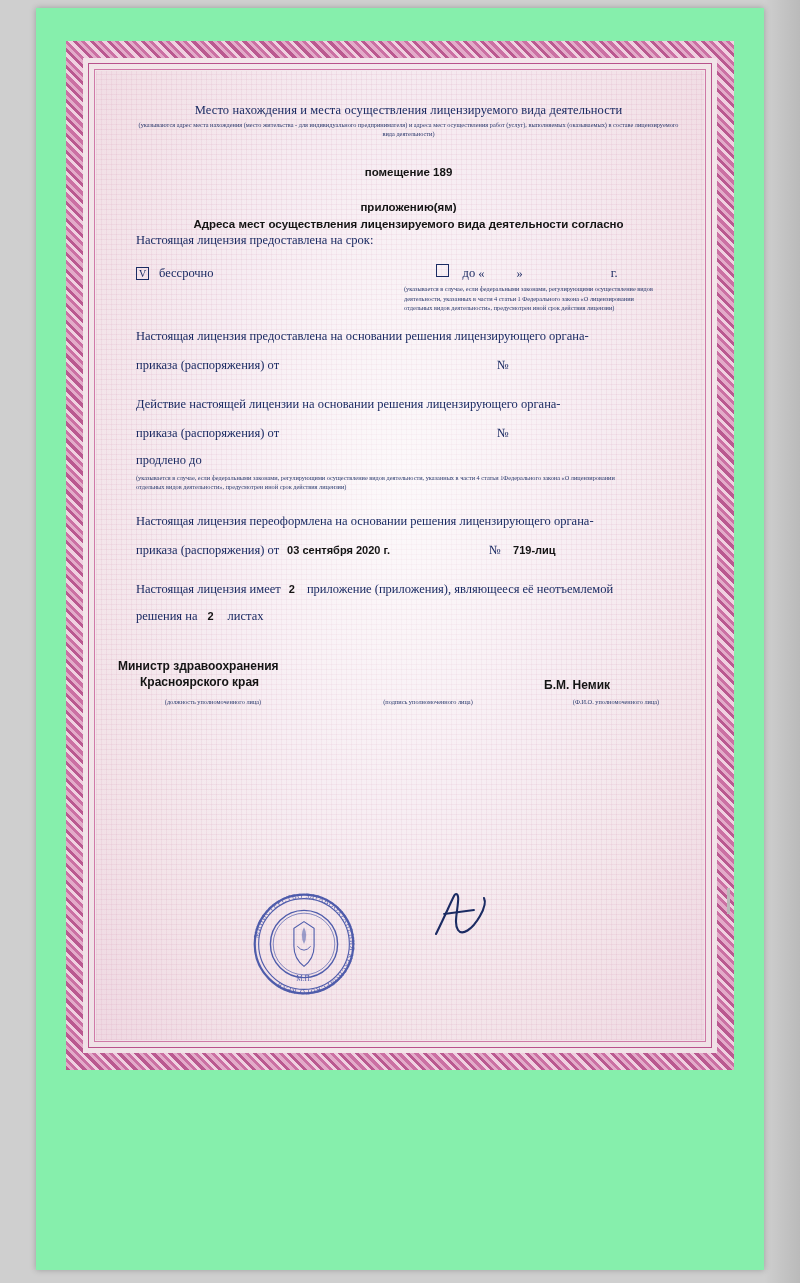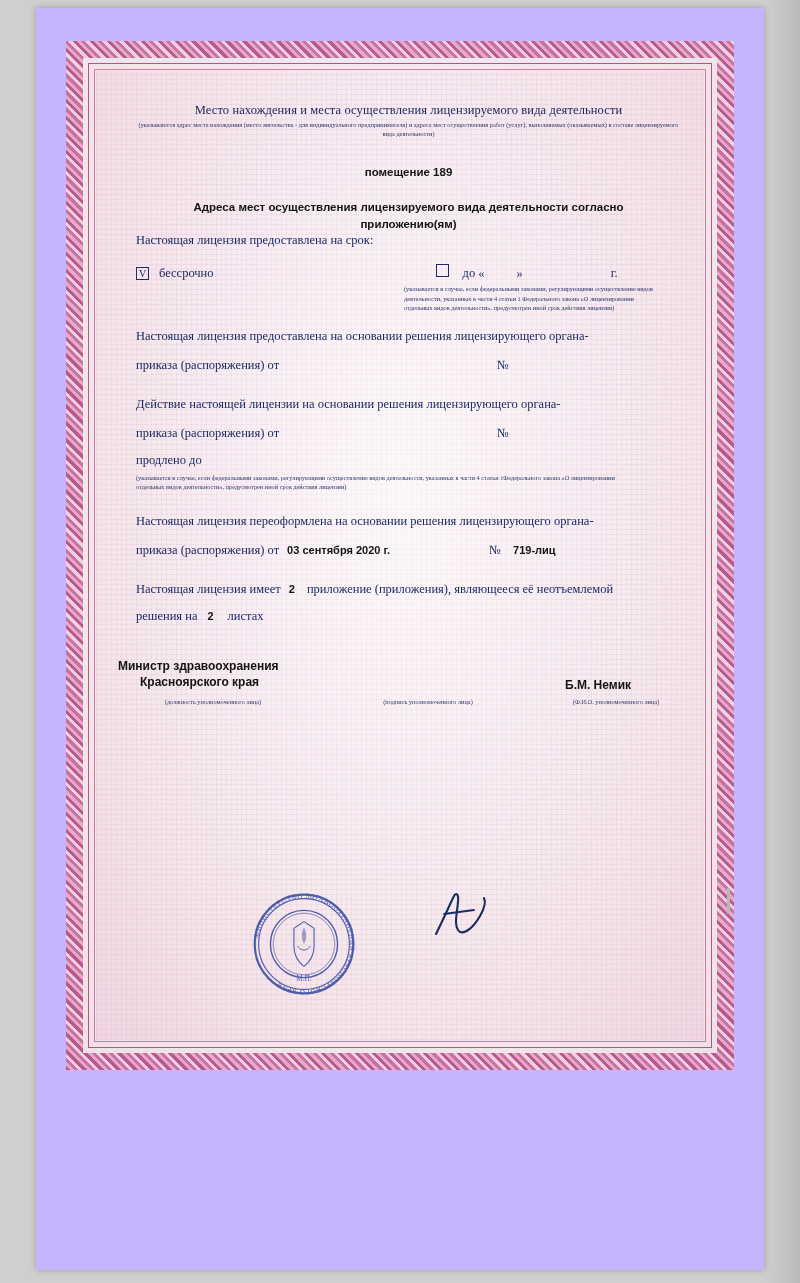--- a/index.html
+++ b/index.html
@@ -21,21 +21,21 @@
     left: 0; top: 0;
     width: 800px; height: 1283px;
     background: #cfcfcf;
   }
   .paper {
     position: absolute;
     left: 36px;
     top: 8px;
     width: 728px;
     height: 1262px;
-    background: #c4b5fd;
+    background: #86efac;
     box-shadow: 0 0 6px rgba(0,0,0,0.25);
   }
   .paper-inner {
     position: absolute;
     left: 30px;
     top: 33px;
     width: 668px;
     height: 1029px;
     background:
       radial-gradient(ellipse at 50% 40%, #f7eef2 0%, #f4e7ee 40%, #f3e6e9 70%, #efe0e6 100%);
@@ -237,22 +237,22 @@
   <div class="content">
 
     <div class="hdr-title">Место нахождения и места осуществления лицензируемого вида деятельности</div>
     <div class="hdr-sub">(указываются адрес места нахождения (место жительства - для индивидуального предпринимателя) и адреса мест осуществления работ (услуг), выполняемых (оказываемых) в составе лицензируемого вида деятельности)</div>
 
     <div class="addr-block">
       <div>помещение 189</div>
     </div>
 
     <div class="addr-block2">
+      <div>приложению(ям)</div>
       <div>Адреса мест осуществления лицензируемого вида деятельности согласно</div>
-      <div>приложению(ям)</div>
     </div>
 
     <div style="" class="sect">Настоящая лицензия предоставлена на срок:</div>
 
     <div class="row" style="margin-top:16px;">
       <span class="checkbox">V</span>
       <span class="sect" style="margin-left:10px;">бессрочно</span>
 
       <span class="checkbox" style="margin-left:222px;"></span>
       <span class="sect" style="margin-left:14px;">до «</span>
@@ -299,21 +299,21 @@
     <div class="row" style="margin-top:12px;">
       <span class="sect">решения на</span>
       <span class="hand" style="margin-left:10px;">2</span>
       <span class="sect" style="margin-left:14px;">листах</span>
     </div>
 
     <div style="margin-top:34px; position:relative; height:60px;">
       <div class="sign-role" style="position:absolute; left:-18px; top:0;">Министр здравоохранения</div>
       <div class="sign-role" style="position:absolute; left:-18px; top:16px;margin-left:22px;">Красноярского края</div>
 
-      <div class="sign-name" style="position:absolute; left:429px; top:20px;">Б.М. Немик</div>
+      <div class="sign-name" style="position:absolute; left:408px; top:20px;">Б.М. Немик</div>
 
       <div class="caption" style="position:absolute; left:-18px; top:40px; width:190px;">(должность уполномоченного лица)</div>
       <div class="caption" style="position:absolute; left:212px; top:40px; width:160px;">(подпись уполномоченного лица)</div>
       <div class="caption" style="position:absolute; left:390px; top:40px; width:180px;">(Ф.И.О. уполномоченного лица)</div>
     </div>
 
   </div>
 
   <svg class="signature" width="70" height="46" viewBox="0 0 70 46">
     <path d="M8 42 C 16 26, 22 12, 26 4 C 28 0, 31 2, 30 10 C 29 22, 26 32, 30 38 C 34 44, 44 38, 52 24 C 56 17, 58 10, 56 6" fill="none" stroke="#1b2b63" stroke-width="2.1" stroke-linecap="round"></path>

